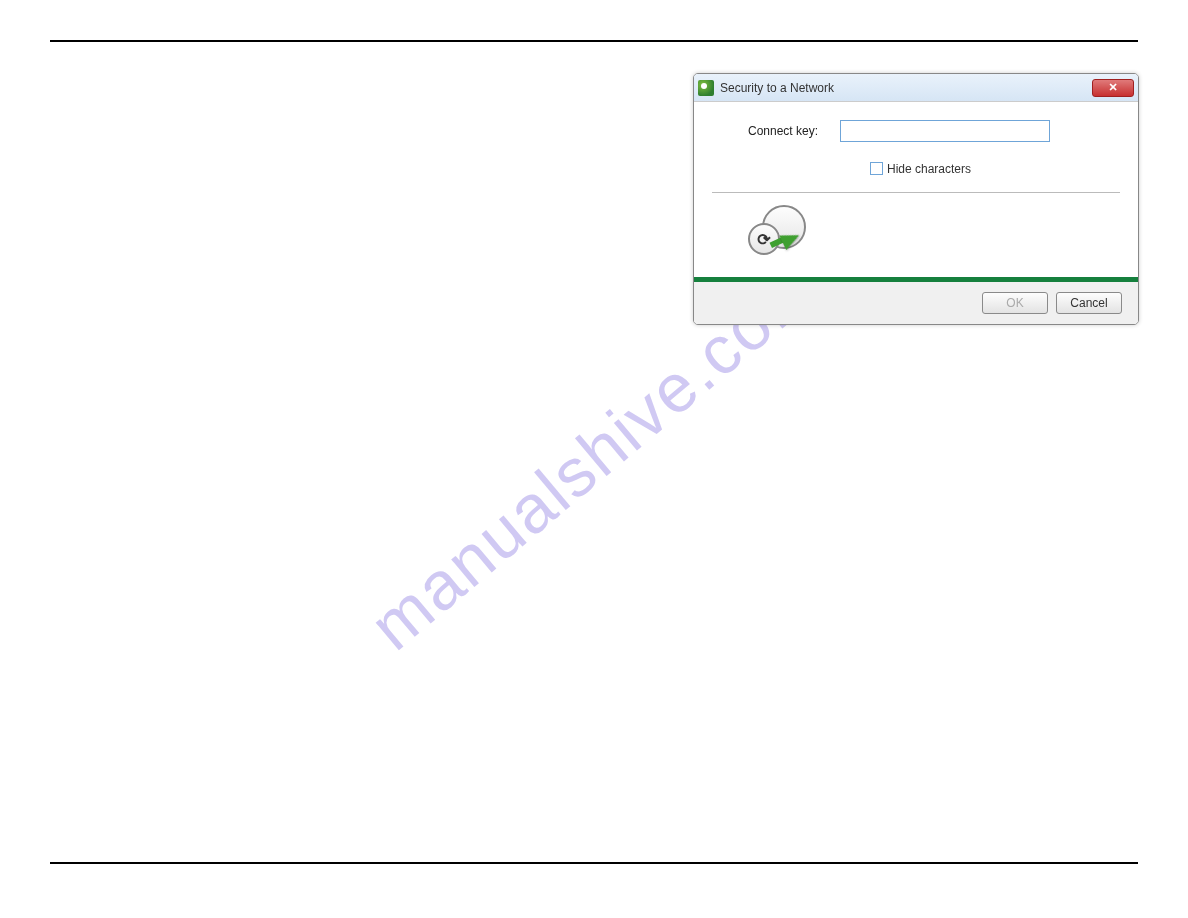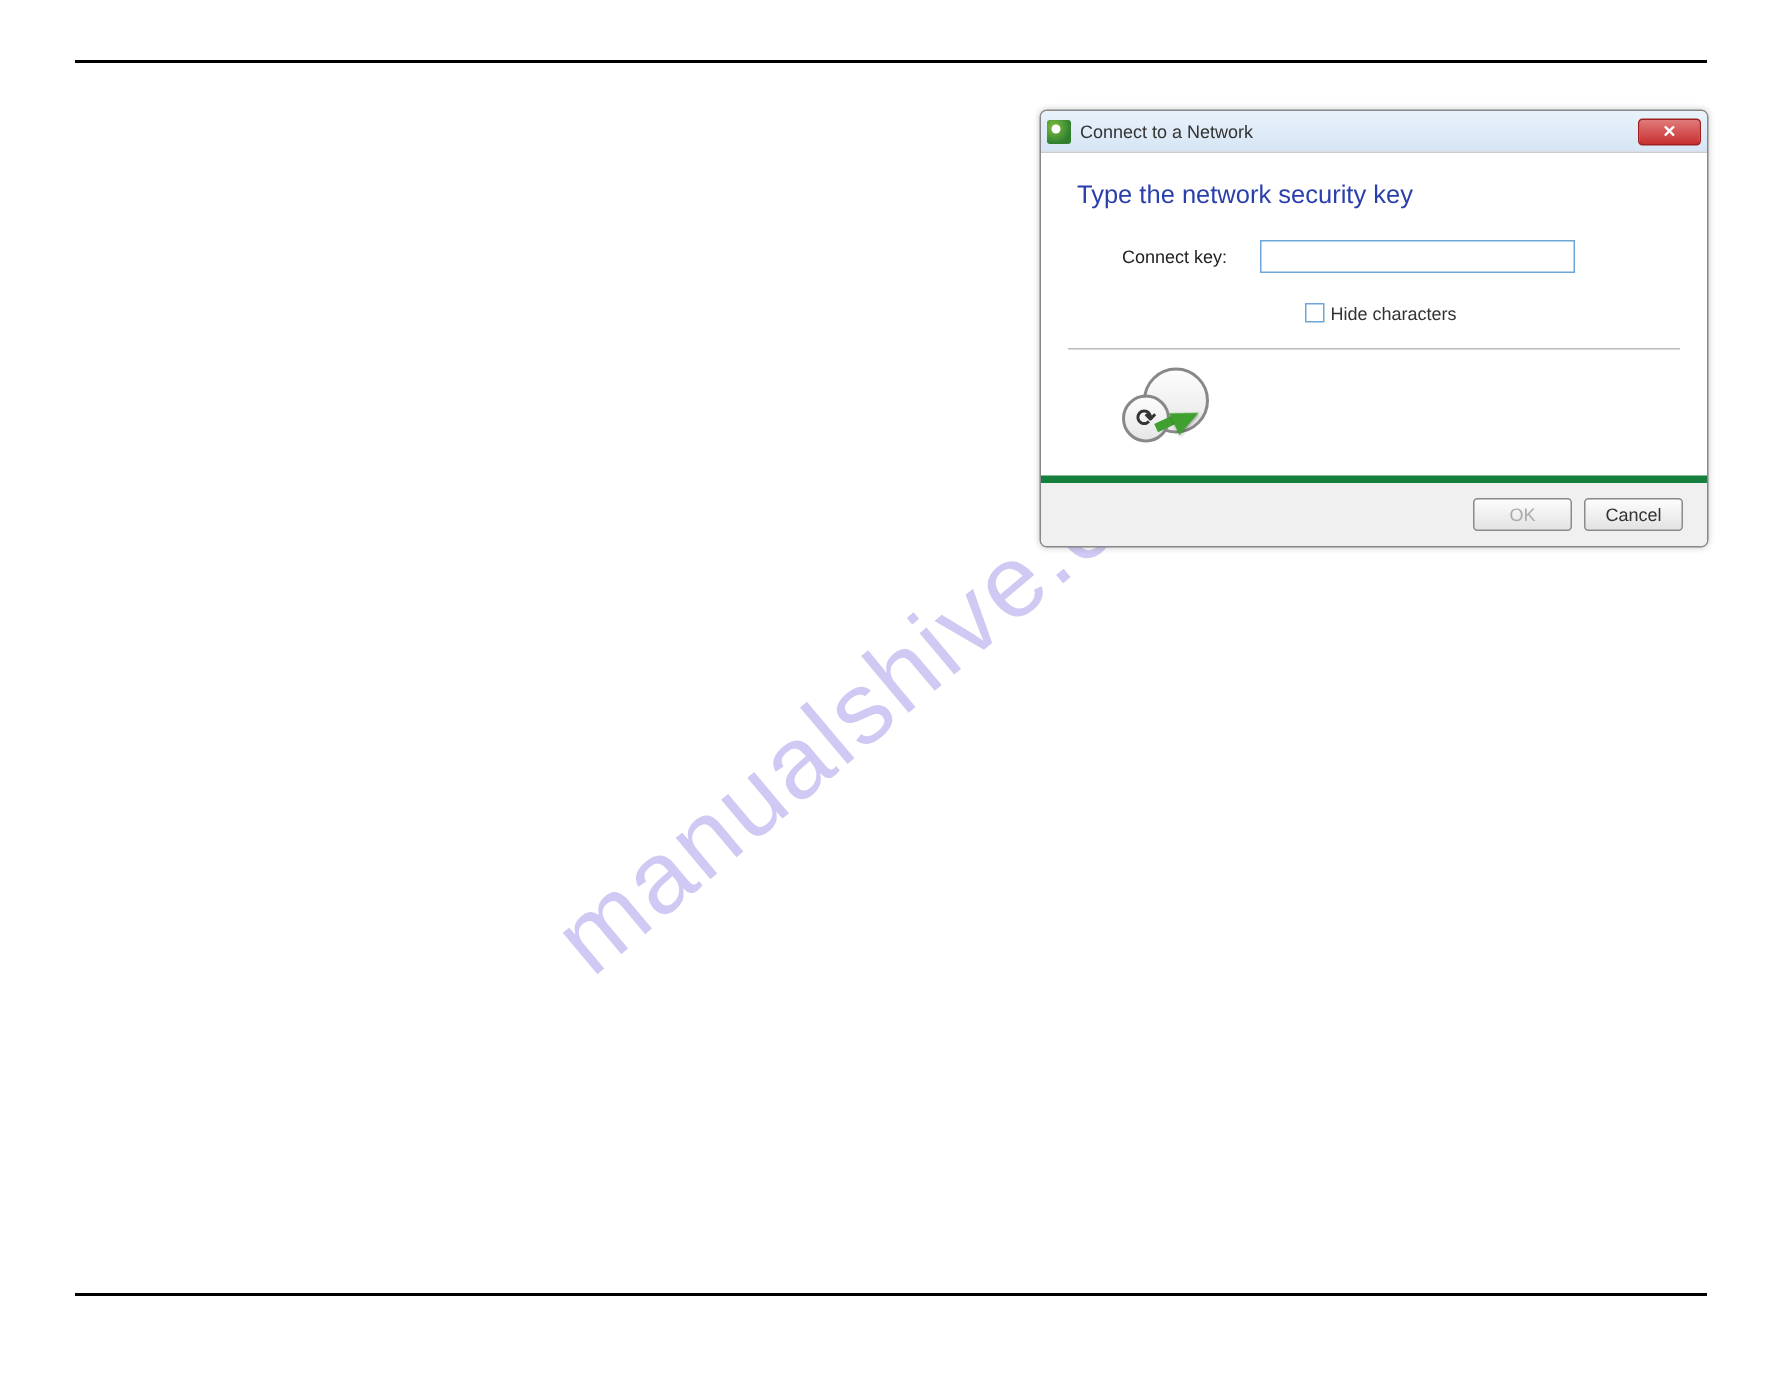--- a/index.html
+++ b/index.html
@@ -202,27 +202,26 @@
 <body>
 
 <div class="hr-top"></div>
 <div class="hr-bottom"></div>
 
 <div class="watermark">manualshive.com</div>
 
 <div class="dialog">
   <div class="titlebar">
     <div class="app-icon"></div>
-    <div class="title-text">Connect to a Network</div>
+    <div class="title-text">Security to a Network</div>
     <div class="close-btn">
       <span>✕</span>
     </div>
   </div>
   <div class="dialog-body">
-    <div class="dialog-heading">Type the network security key</div>
     <div class="form-row">
       <label>Connect key:</label>
       <input type="text" value="" style="">
     </div>
     <div class="check-row">
       <div class="cb"></div>
       <span>Hide characters</span>
     </div>
     <div class="divider"></div>
     <div class="hint-row">

